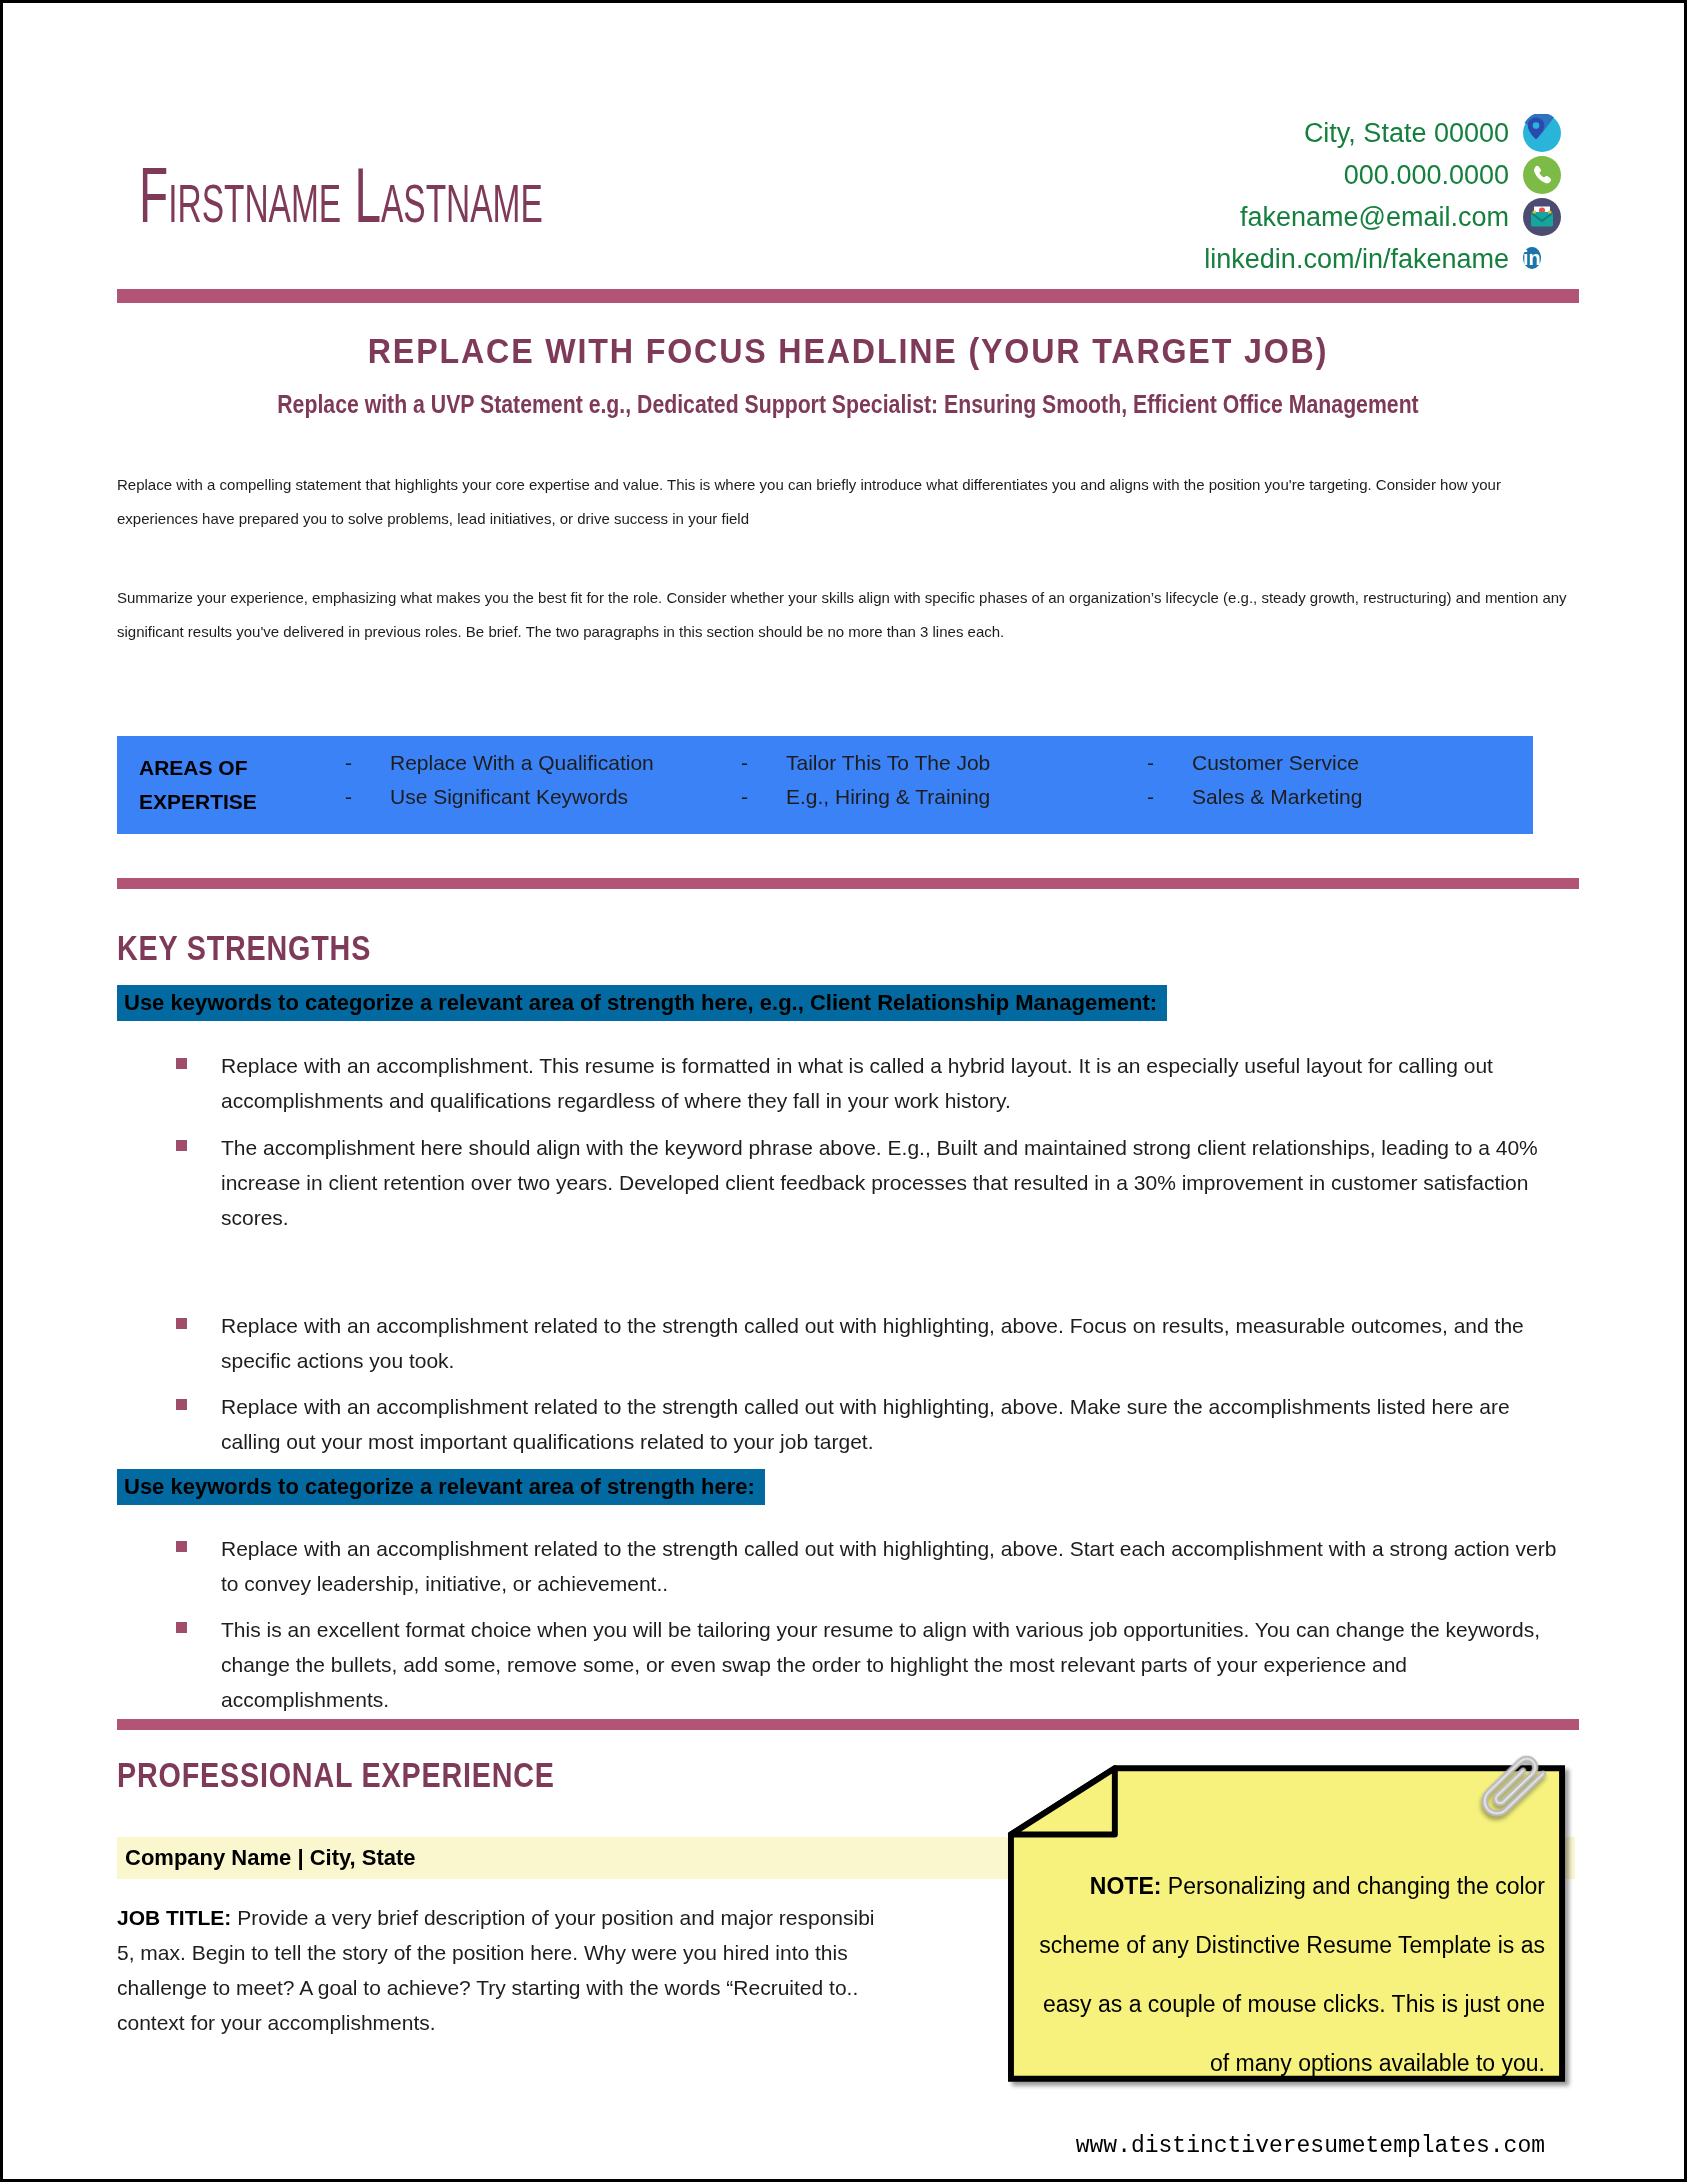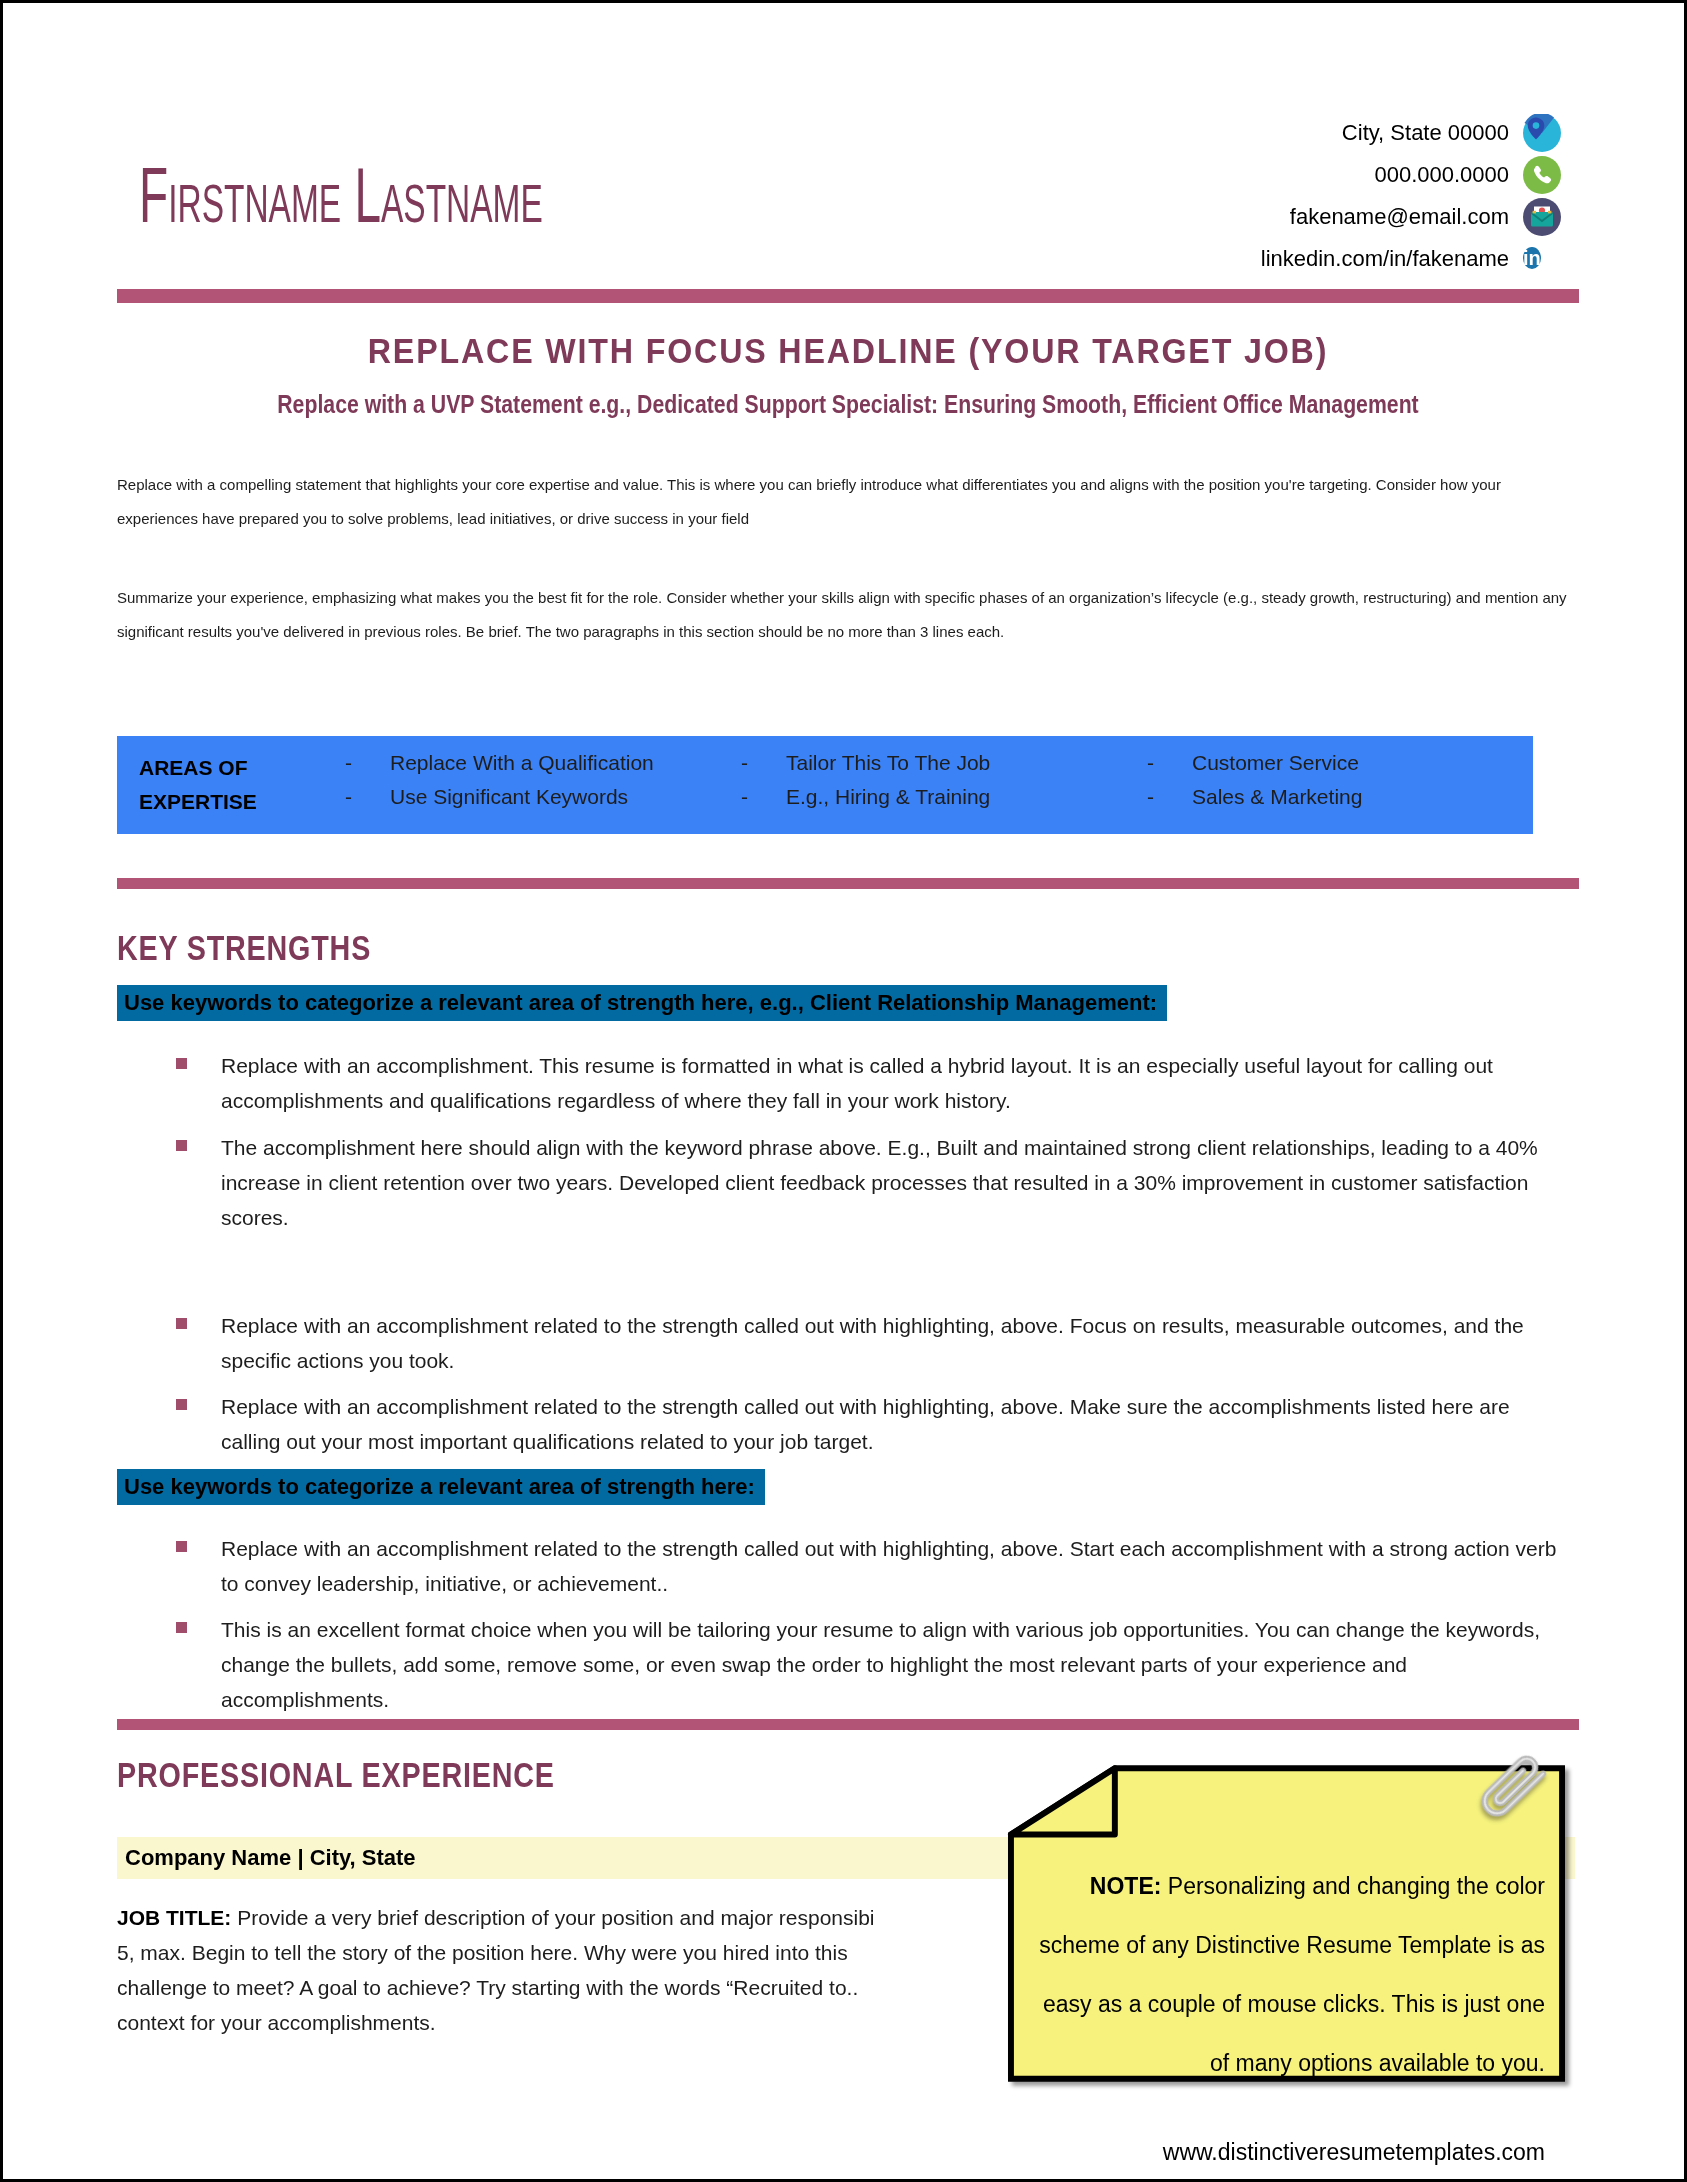--- a/index.html
+++ b/index.html
@@ -11,21 +11,21 @@
   .abs{position:absolute;}
 
   
   .name{
     left:136px;top:147px;font-size:77px;line-height:91px;color:#7E3A58;
     font-variant:small-caps;letter-spacing:0px;white-space:nowrap;
     transform:scaleX(.62);transform-origin:left center;
   }
   .contact{right:123px;top:109px;display:flex;flex-direction:column;}
   .contact-row{display:flex;align-items:center;justify-content:flex-end;height:42px;}
-  .contact-text{font-size:22px;color:#000000;margin-right:14px;white-space:nowrap;}
+  .contact-text{font-size:27px;color:#15803d;margin-right:14px;white-space:nowrap;}
   .cicon{width:38px;height:38px;flex:0 0 38px;}
   .li-badge{width:38px;height:38px;border-radius:50%;background:#1B75AC;color:#fff;
     font-weight:bold;font-size:20px;text-align:center;line-height:37px;}
 
   .bar{left:114px;width:1462px;background:#B25476;}
   #bar1{top:286px;height:14px;}
   #bar2{top:875px;height:11px;}
   #bar3{top:1716px;height:11px;}
 
   .headline{
@@ -74,21 +74,21 @@
   }
   .job{left:114px;top:1897px;width:1462px;font-size:21px;line-height:35px;color:#1d1d1d;}
   .job b{color:#000;}
 
   .note{left:1004px;top:1761px;width:560px;height:320px;z-index:5;}
   .note svg{position:absolute;left:0;top:0;filter:drop-shadow(4px 4px 2px rgba(0,0,0,.40));}
   .note-text{
     position:absolute;left:30px;right:22px;top:93px;text-align:right;
     font-size:23px;line-height:59px;color:#000;
   }
-  .note-url{margin-top:30px;font-size:23px;}
+  .note-url{margin-top:24px;font-size:23px;font-family:Liberation Mono, monospace;}
   .clip{left:1481px;top:1735px;z-index:6;transform:rotate(46deg);transform-origin:center;
         filter:drop-shadow(2px 3px 2px rgba(0,0,0,.35));}
 </style>
 </head>
 <body>
 
 <div class="page">
 
   <div class="abs name">Firstname Lastname</div>
 

